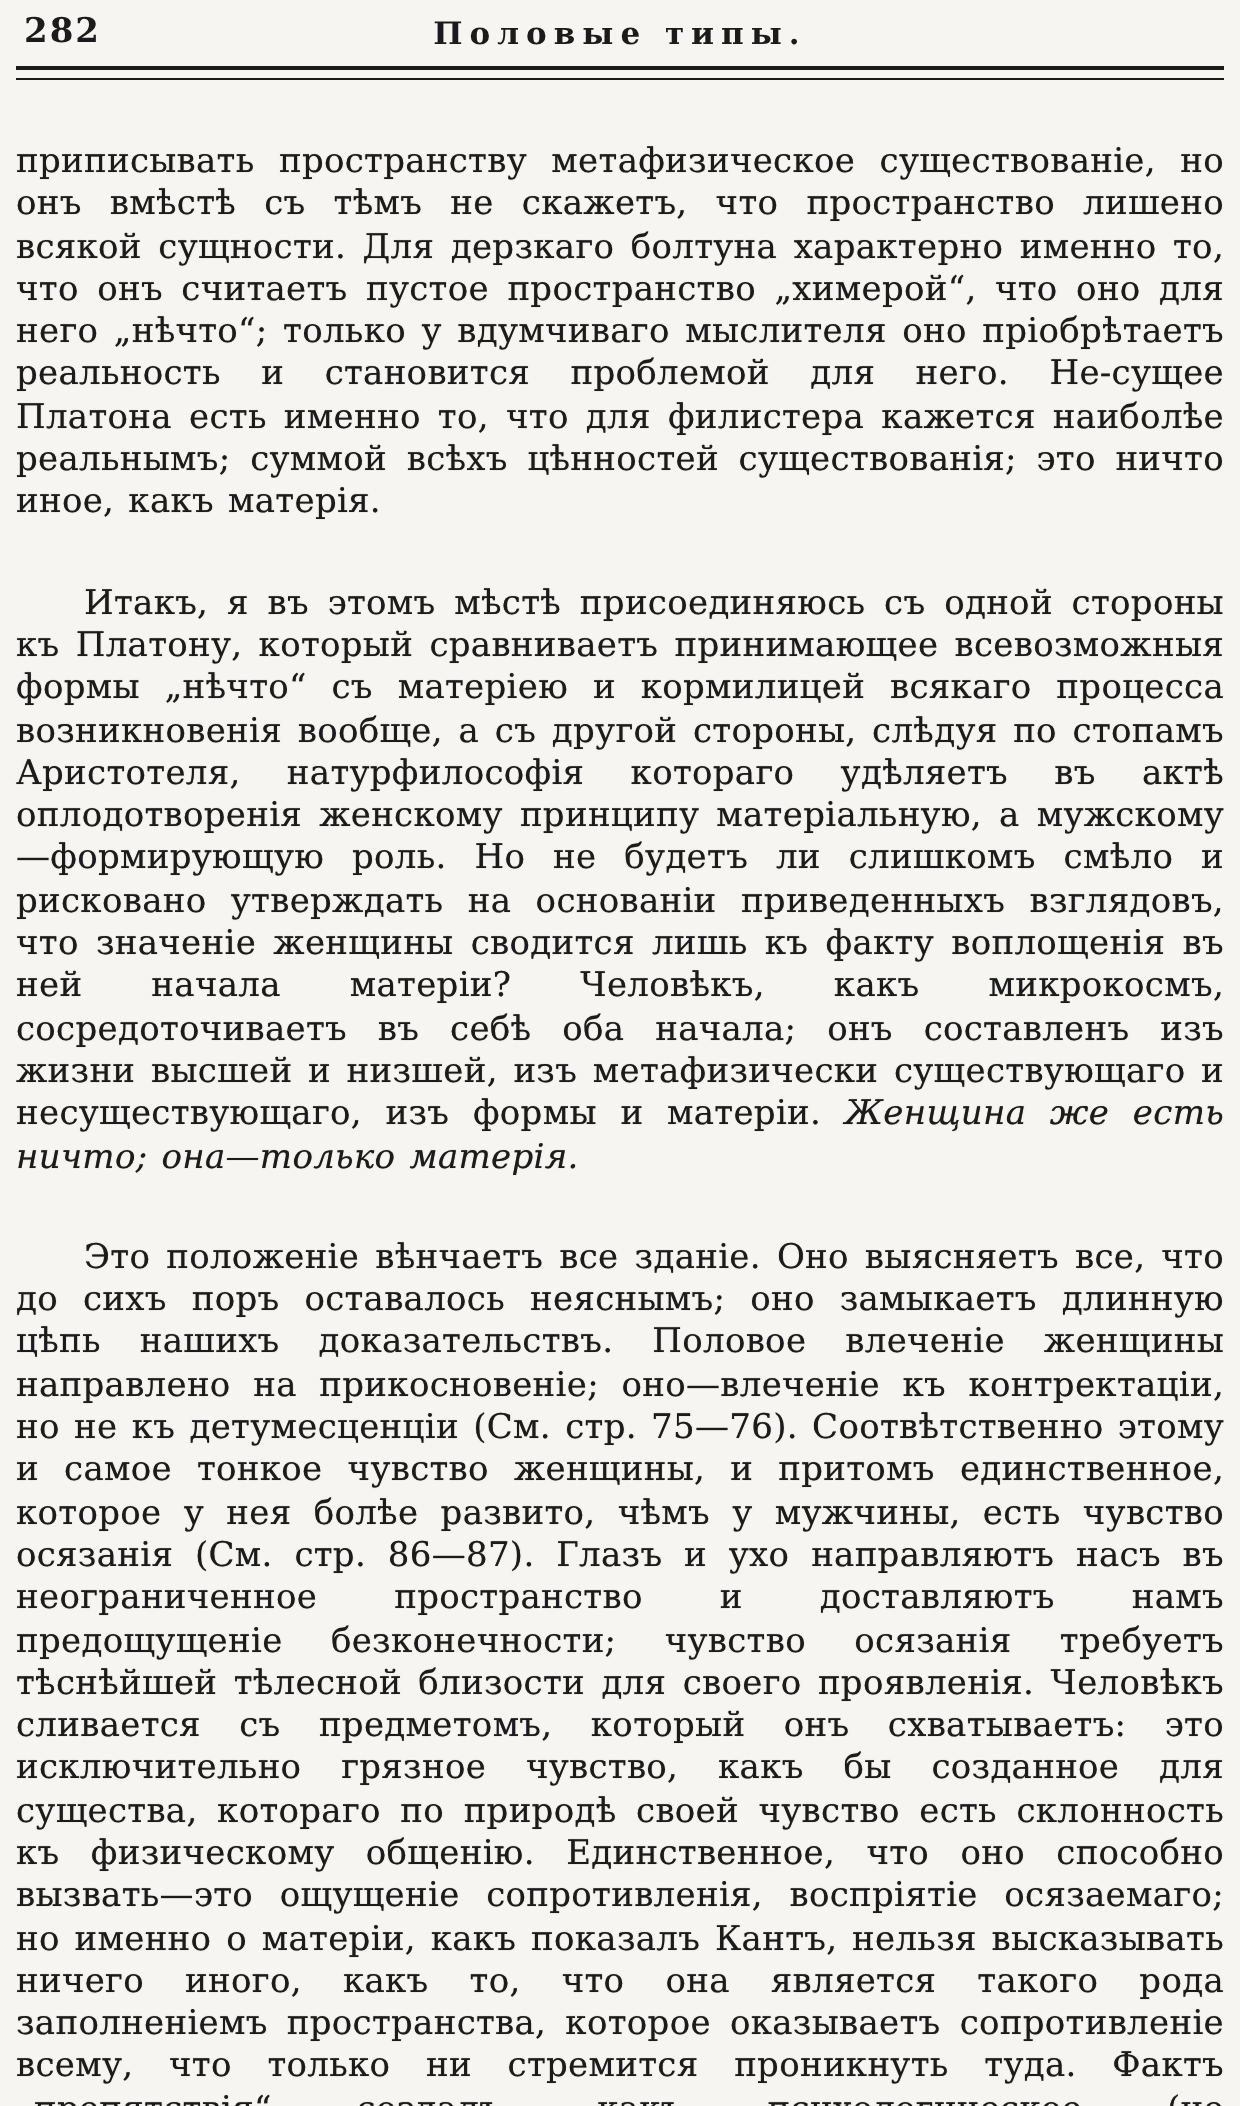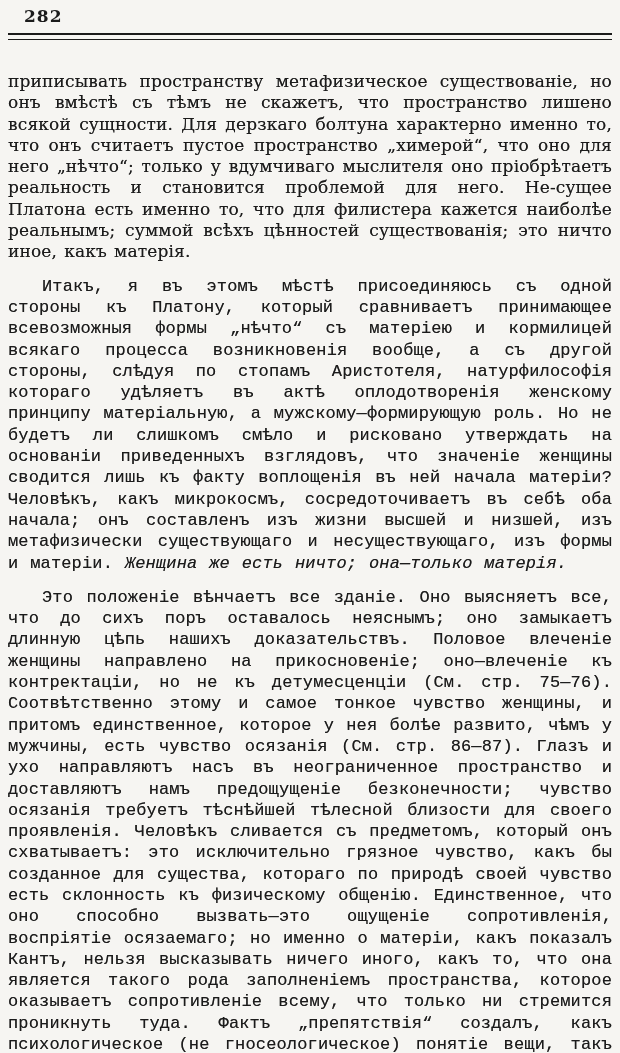--- a/index.html
+++ b/index.html
@@ -18,21 +18,21 @@
     box-sizing:border-box;
     width:620px;height:1053px;
     padding:6px 8px 0 8px;
     position:relative;
   }
   .running-head{
     position:relative;
     height:24px;
   }
   .pagenum{
-    position:absolute;left:16px;top:0;
+    position:absolute;left:4px;top:0;
     font-size:17px;font-weight:700;
     letter-spacing:1px;
   }
   .running-title{
     display:block;text-align:center;
     font-size:15.5px;font-weight:600;
     letter-spacing:3.5px;
     padding-top:1px;
   }
   .head-rule{
@@ -48,31 +48,32 @@
   p{
     margin:0;
     font-size:17px;
     line-height:21.3px;
     text-align:justify;
     text-indent:34px;
     letter-spacing:0.15px;
     word-spacing:1.5px;
     text-shadow:0 0 0.4px rgba(20,20,20,.6);
   }
-  p + p{margin-top:13px;font-family:Liberation Mono, monospace;}
+  p + p{margin-top:29px;}
   p.continuation{text-indent:0;}
   em{font-style:italic;}
 </style>
 </head>
 <body>
 
 <div class="page">
 
   <div class="running-head">
     <span class="pagenum">282</span>
+    <span class="running-title">Половые типы.</span>
   </div>
 
   <div class="head-rule"></div>
 
   <main>
 
     <p class="continuation">приписывать пространству метафизическое существованіе, но онъ вмѣстѣ съ тѣмъ не скажетъ, что пространство лишено всякой сущности. Для дерзкаго болтуна характерно именно то, что онъ считаетъ пустое пространство „химерой“, что оно для него „нѣчто“; только у вдумчиваго мыслителя оно пріобрѣтаетъ реальность и становится проблемой для него. Не-сущее Платона есть именно то, что для филистера кажется наиболѣе реальнымъ; суммой всѣхъ цѣнностей существованія; это ничто иное, какъ матерія.</p>
 
     <p><span>Итакъ, я въ этомъ мѣстѣ присоединяюсь съ одной стороны къ Платону, который сравниваетъ принимающее всевозможныя формы „нѣчто“ съ матеріею и кормилицей всякаго процесса возникновенія вообще, а съ другой стороны, слѣдуя по стопамъ Аристотеля, натурфилософія котораго удѣляетъ въ актѣ оплодотворенія женскому принципу матеріальную, а мужскому—формирующую роль. Но не будетъ ли слишкомъ смѣло и рисковано утверждать на основаніи приведенныхъ взглядовъ, что значеніе женщины сводится лишь къ факту воплощенія въ ней начала матеріи? Человѣкъ, какъ микрокосмъ, сосредоточиваетъ въ себѣ оба начала; онъ составленъ изъ жизни высшей и низшей, изъ метафизически существующаго и несуществующаго, изъ формы и матеріи. </span><em>Женщина же есть ничто; она—только матерія.</em></p>
 

